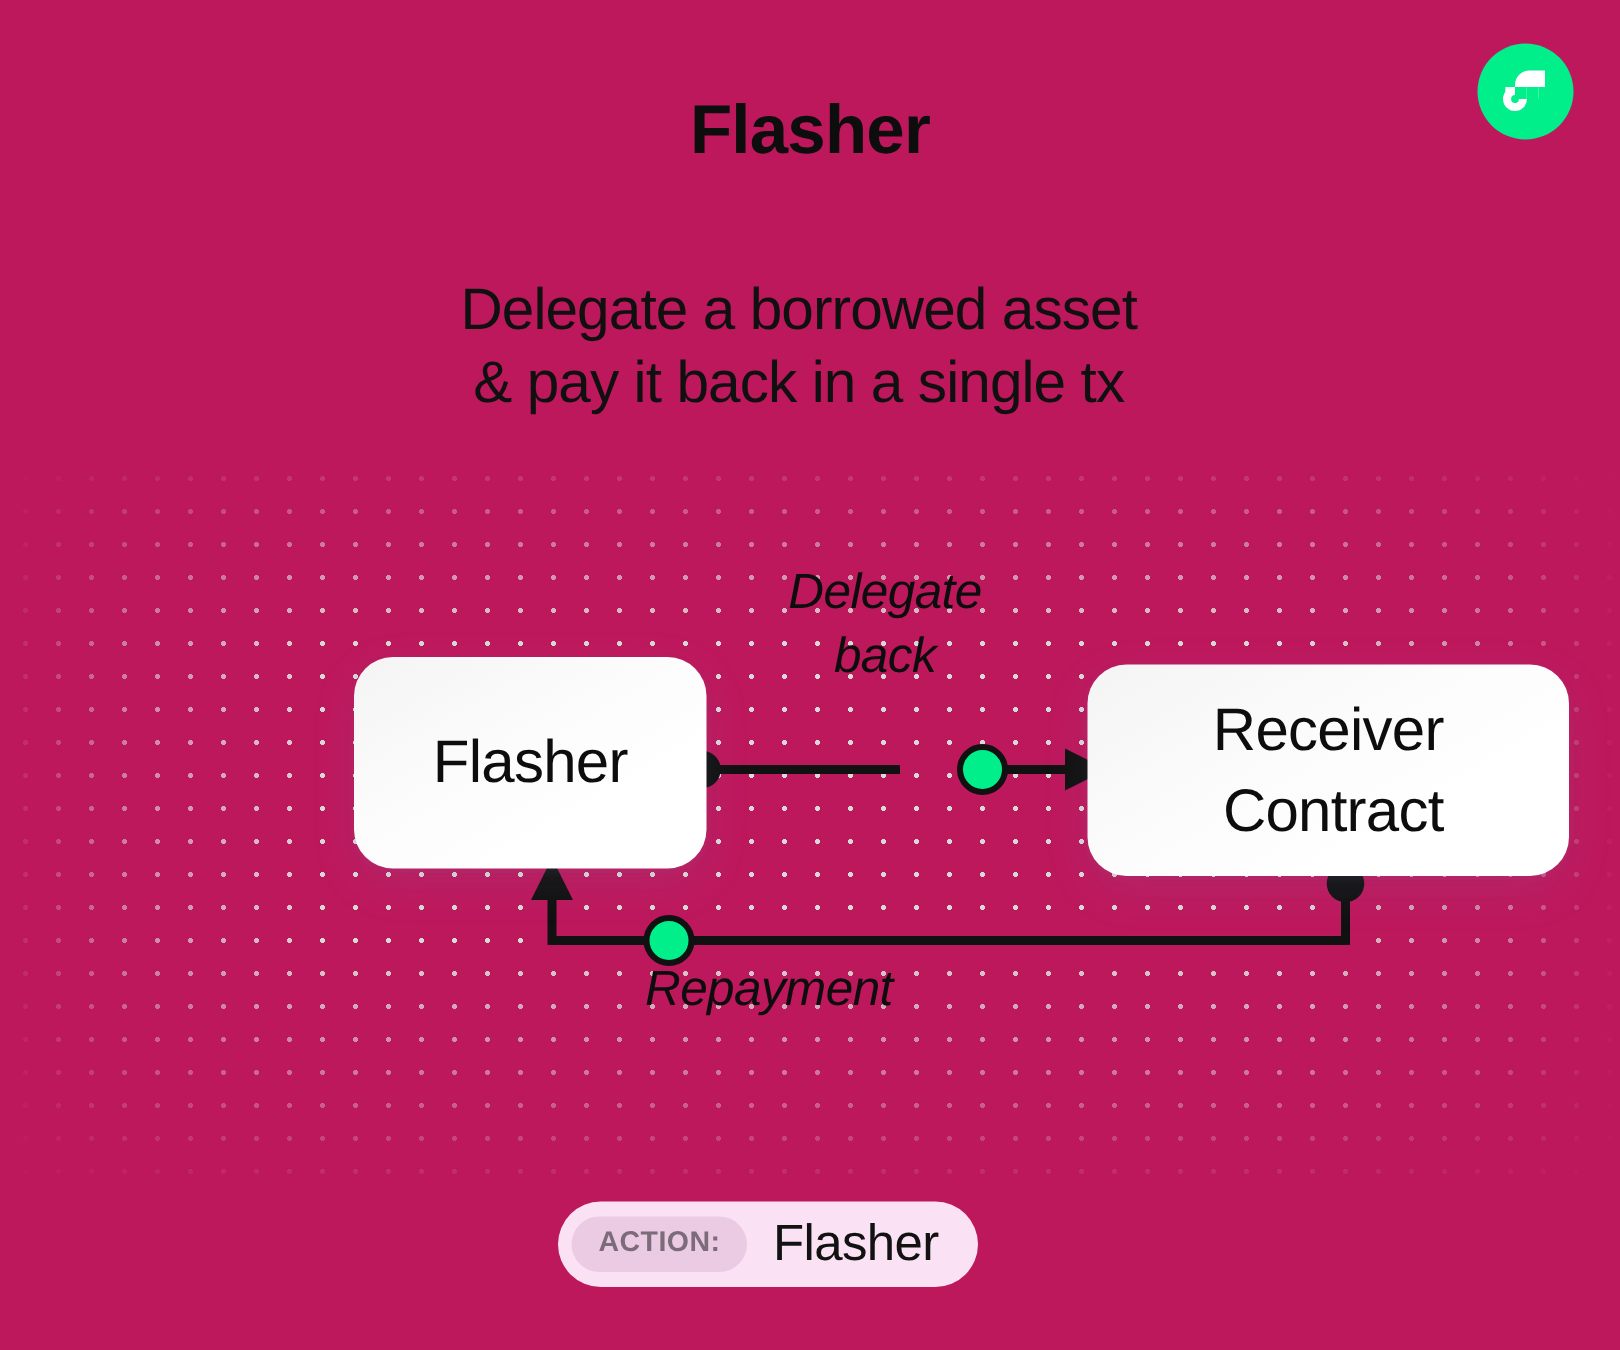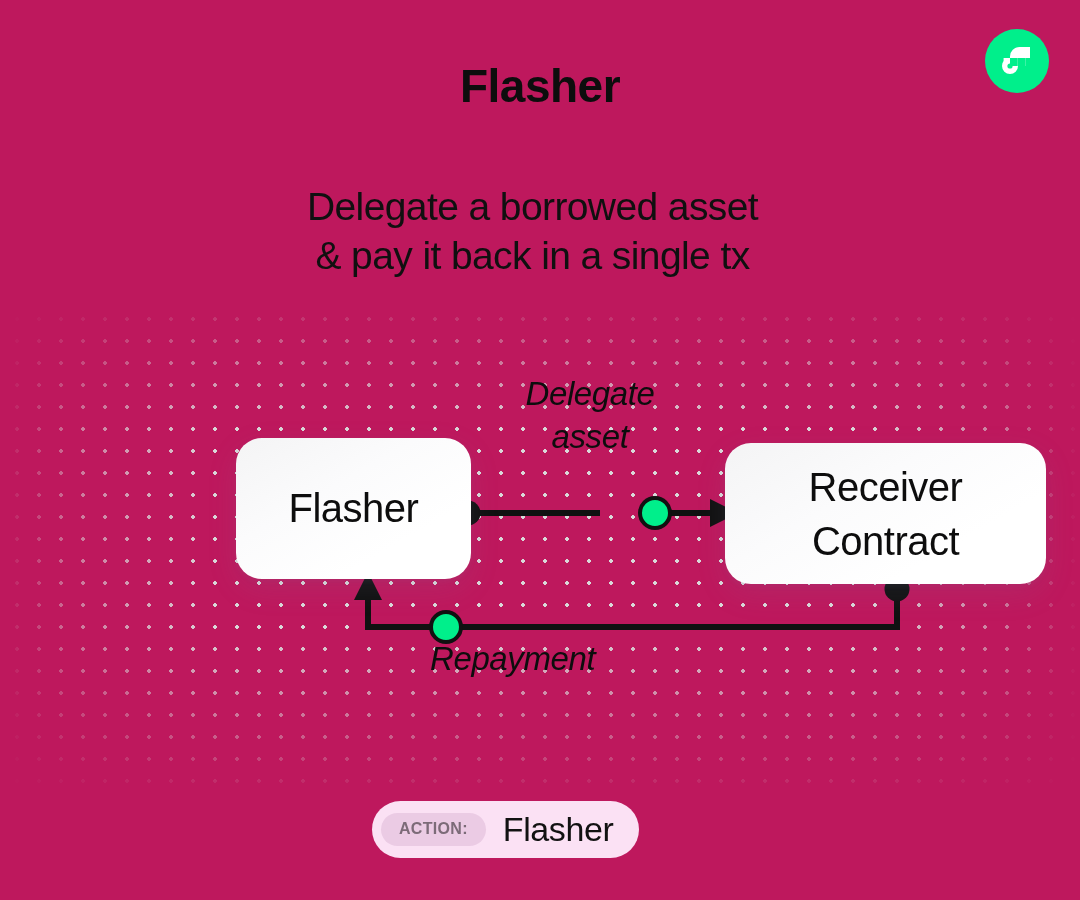--- a/index.html
+++ b/index.html
@@ -114,20 +114,21 @@
     font-size: 40px;
   }
   #node-receiver {
     left: 725px;
     top: 143px;
     width: 321px;
     height: 141px;
     font-size: 40px;
     line-height: 54px;
     white-space: pre-line;
+    text-align: right;
   }
 
   
   .edge-label {
     position: absolute;
     font-style: italic;
     font-size: 33px;
     line-height: 43px;
     color: #0d0d0d;
     letter-spacing: -0.4px;
@@ -163,21 +164,21 @@
     background: #fbe1f4;
     display: flex;
     align-items: center;
     gap: 17px;
   }
   .action-chip {
     background: #ebcbe4;
     color: #7c6b78;
     border-radius: 20px;
     padding: 7px 18px 8px;
-    font-size: 16px;
+    font-size: 19px;
     font-weight: bold;
     letter-spacing: 0.3px;
   }
   .action-value {
     font-size: 34px;
     color: #121212;
     letter-spacing: -0.4px;
   }
 </style>
 </head>
@@ -234,21 +235,21 @@
         <polygon points="354,300 368,272 382,300" fill="#111111"></polygon>
         <circle cx="446" cy="327" r="15" fill="#00ef8b" stroke="#111111" stroke-width="4"></circle>
       </g>
     </svg>
 
     <div class="node-card" id="node-flasher">Flasher</div>
     <div class="node-card" id="node-receiver">Receiver
 Contract</div>
 
     <div class="edge-label" id="label-delegate">Delegate
-asset</div>
+back</div>
     <div class="edge-label" id="label-repayment">Repayment</div>
   </div>
 
   <div class="action-badge">
     <span class="action-chip">ACTION:</span>
     <span class="action-value">Flasher</span>
   </div>
 
 </div>
 

